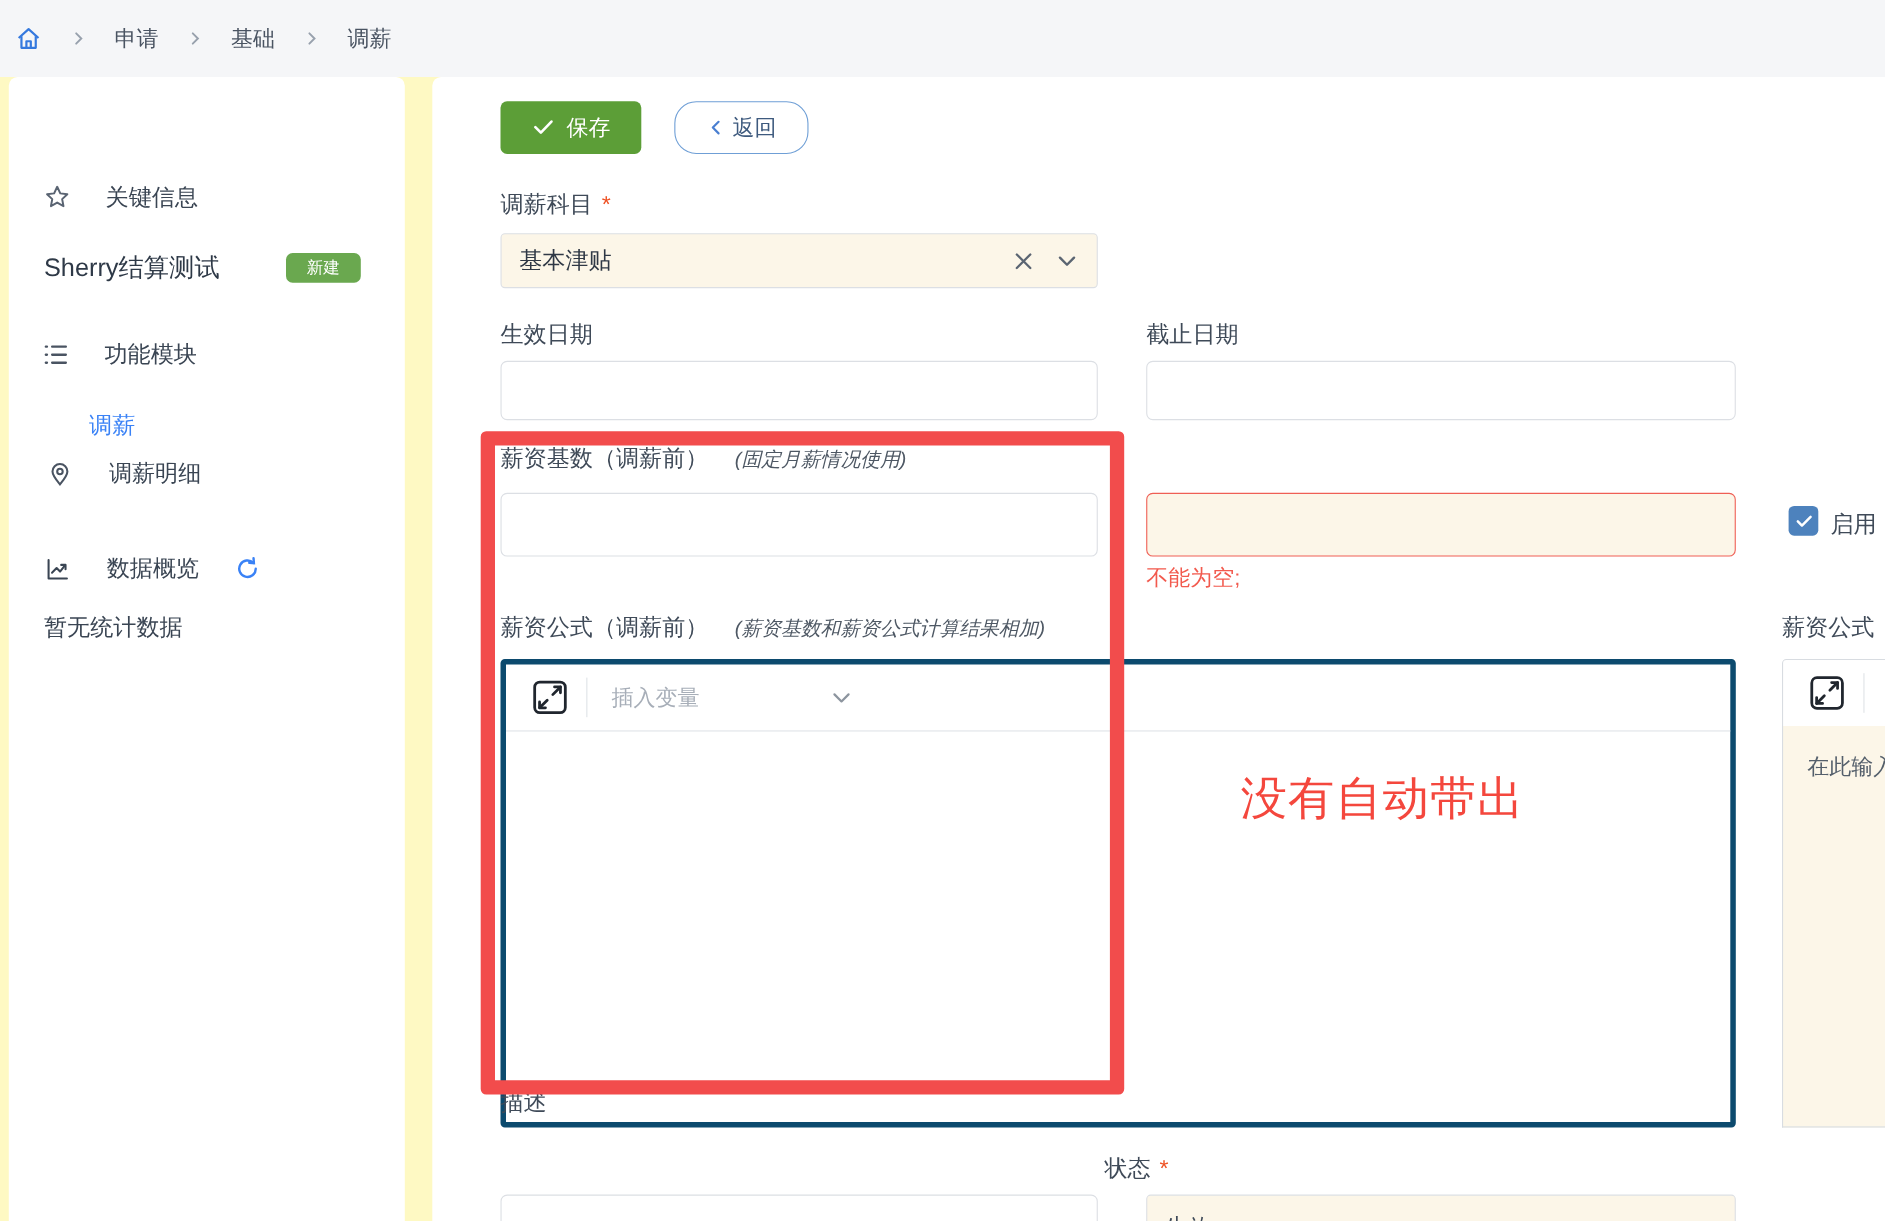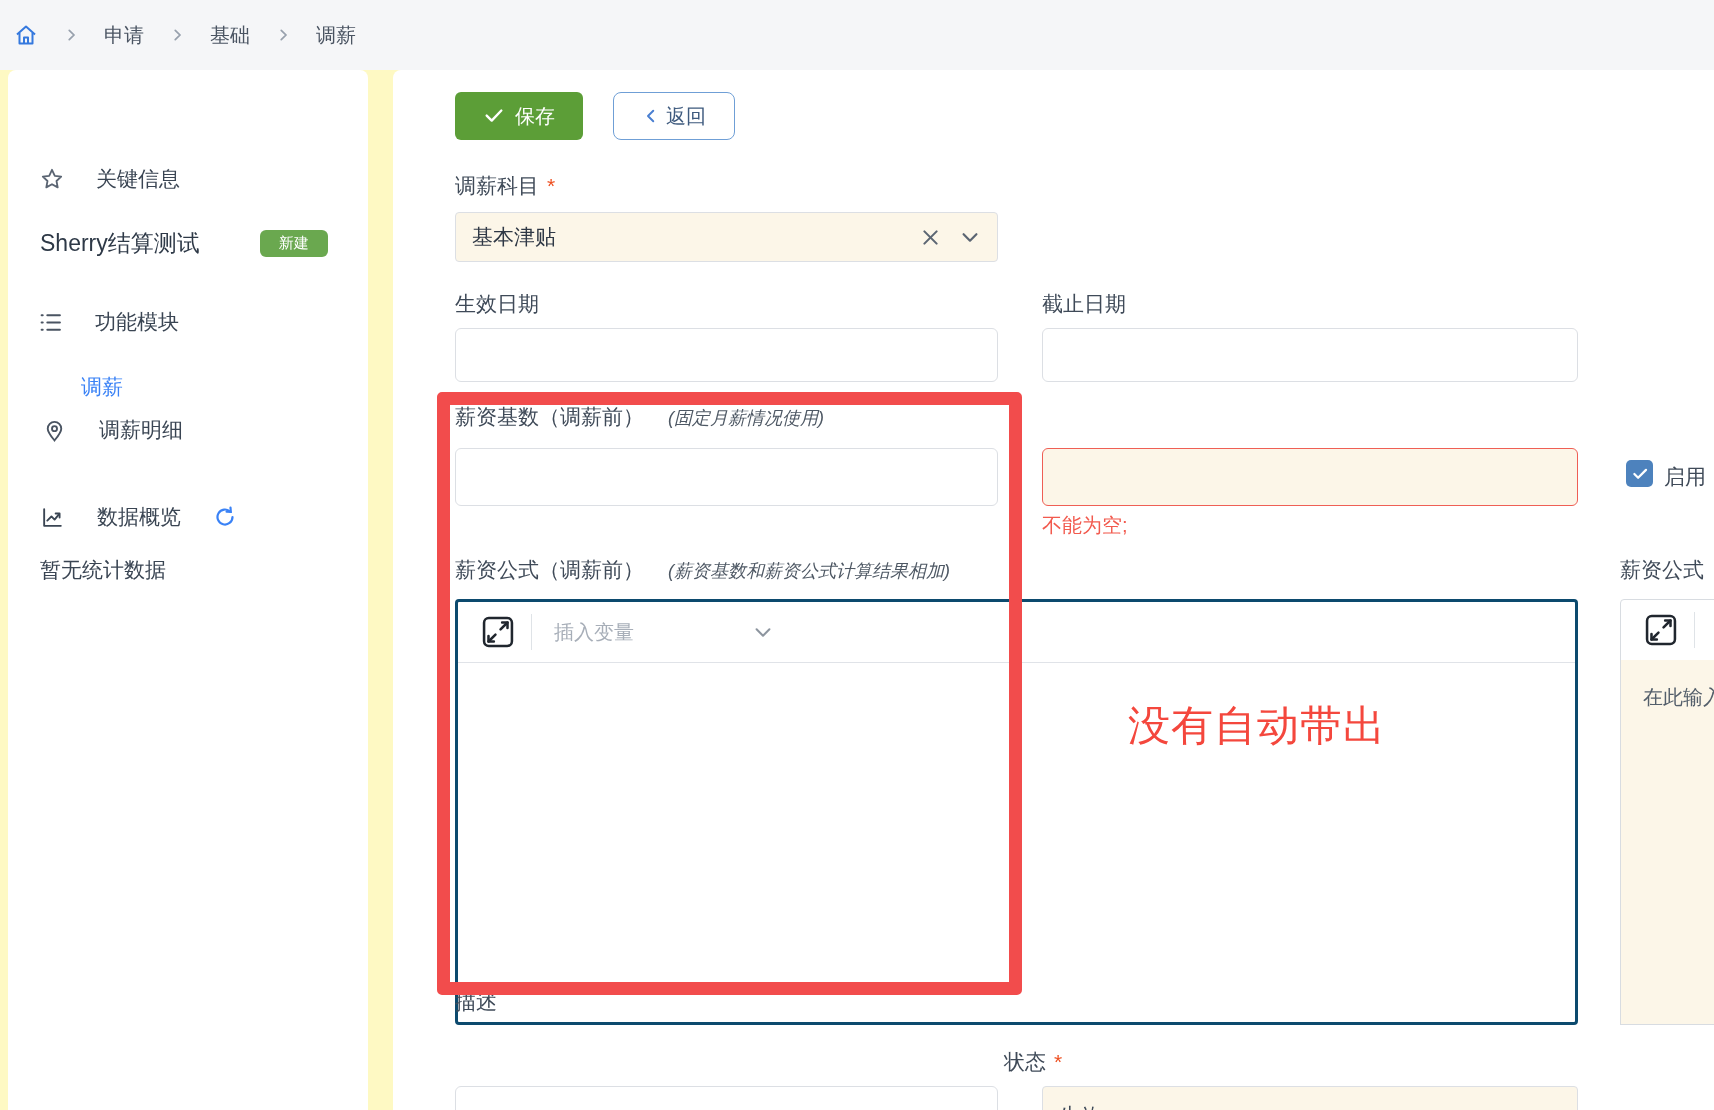--- a/index.html
+++ b/index.html
@@ -36,21 +36,21 @@
   .side-link { font-size:21px; color:#3a82f6; }
   
   .btn-save {
     position:absolute; left:455px; top:92px; width:128px; height:48px;
     background:#5c9e37; border:none; border-radius:6px; color:#fff; font-size:20px;
     display:flex; align-items:center; justify-content:center; gap:10px; cursor:pointer;
     font-family:inherit;
   }
   .btn-back {
     position:absolute; left:613px; top:92px; width:122px; height:48px;
-    background:#fff; border:1px solid #6f9fd6; border-radius:8px;
+    background:#fff; border:1px solid #6f9fd6; border-radius:20px;
     color:#3e5a7e; font-size:20px;
     display:flex; align-items:center; justify-content:center; gap:6px; cursor:pointer;
     font-family:inherit;
   }
   
   .lbl { position:absolute; font-size:21px; color:#3f4a58; white-space:nowrap; }
   .req { color:#ee5022; margin-left:8px; }
   .note { font-style:italic; font-size:18px; color:#4e5864; margin-left:24px; }
   .inp {
     position:absolute; background:#fff; border:1px solid #dcdfe4; border-radius:6px;
@@ -66,21 +66,21 @@
   
   .chk {
     position:absolute; left:1626px; top:460px; width:27px; height:27px;
     background:#4d82bd; border-radius:5px; display:flex; align-items:center; justify-content:center;
     cursor:pointer;
   }
   .chk-lbl { position:absolute; left:1664px; top:463px; font-size:21px; color:#3f4a58; }
   
   .editor {
     position:absolute; left:455px; top:599px; width:1123px; height:426px;
-    border:3px solid #0c4a6e; border-radius:4px; background:#fff;
+    border:5px solid #0c4a6e; border-radius:4px; background:#fff;
   }
   .editor-toolbar {
     height:61px; border-bottom:1px solid #e0e3e8; display:flex; align-items:center;
   }
   .expand-btn { margin-left:21px; width:38px; height:38px; cursor:pointer; }
   .tb-divider { width:1px; height:36px; background:#dfe3e7; margin-left:14px; }
   .insert-var { margin-left:22px; font-size:20px; color:#a7aeb8; cursor:pointer; }
   .tb-chevron { margin-left:118px; cursor:pointer; }
   
   .rp-label { position:absolute; left:1620px; top:556px; font-size:21px; color:#3f4a58; white-space:nowrap; }

